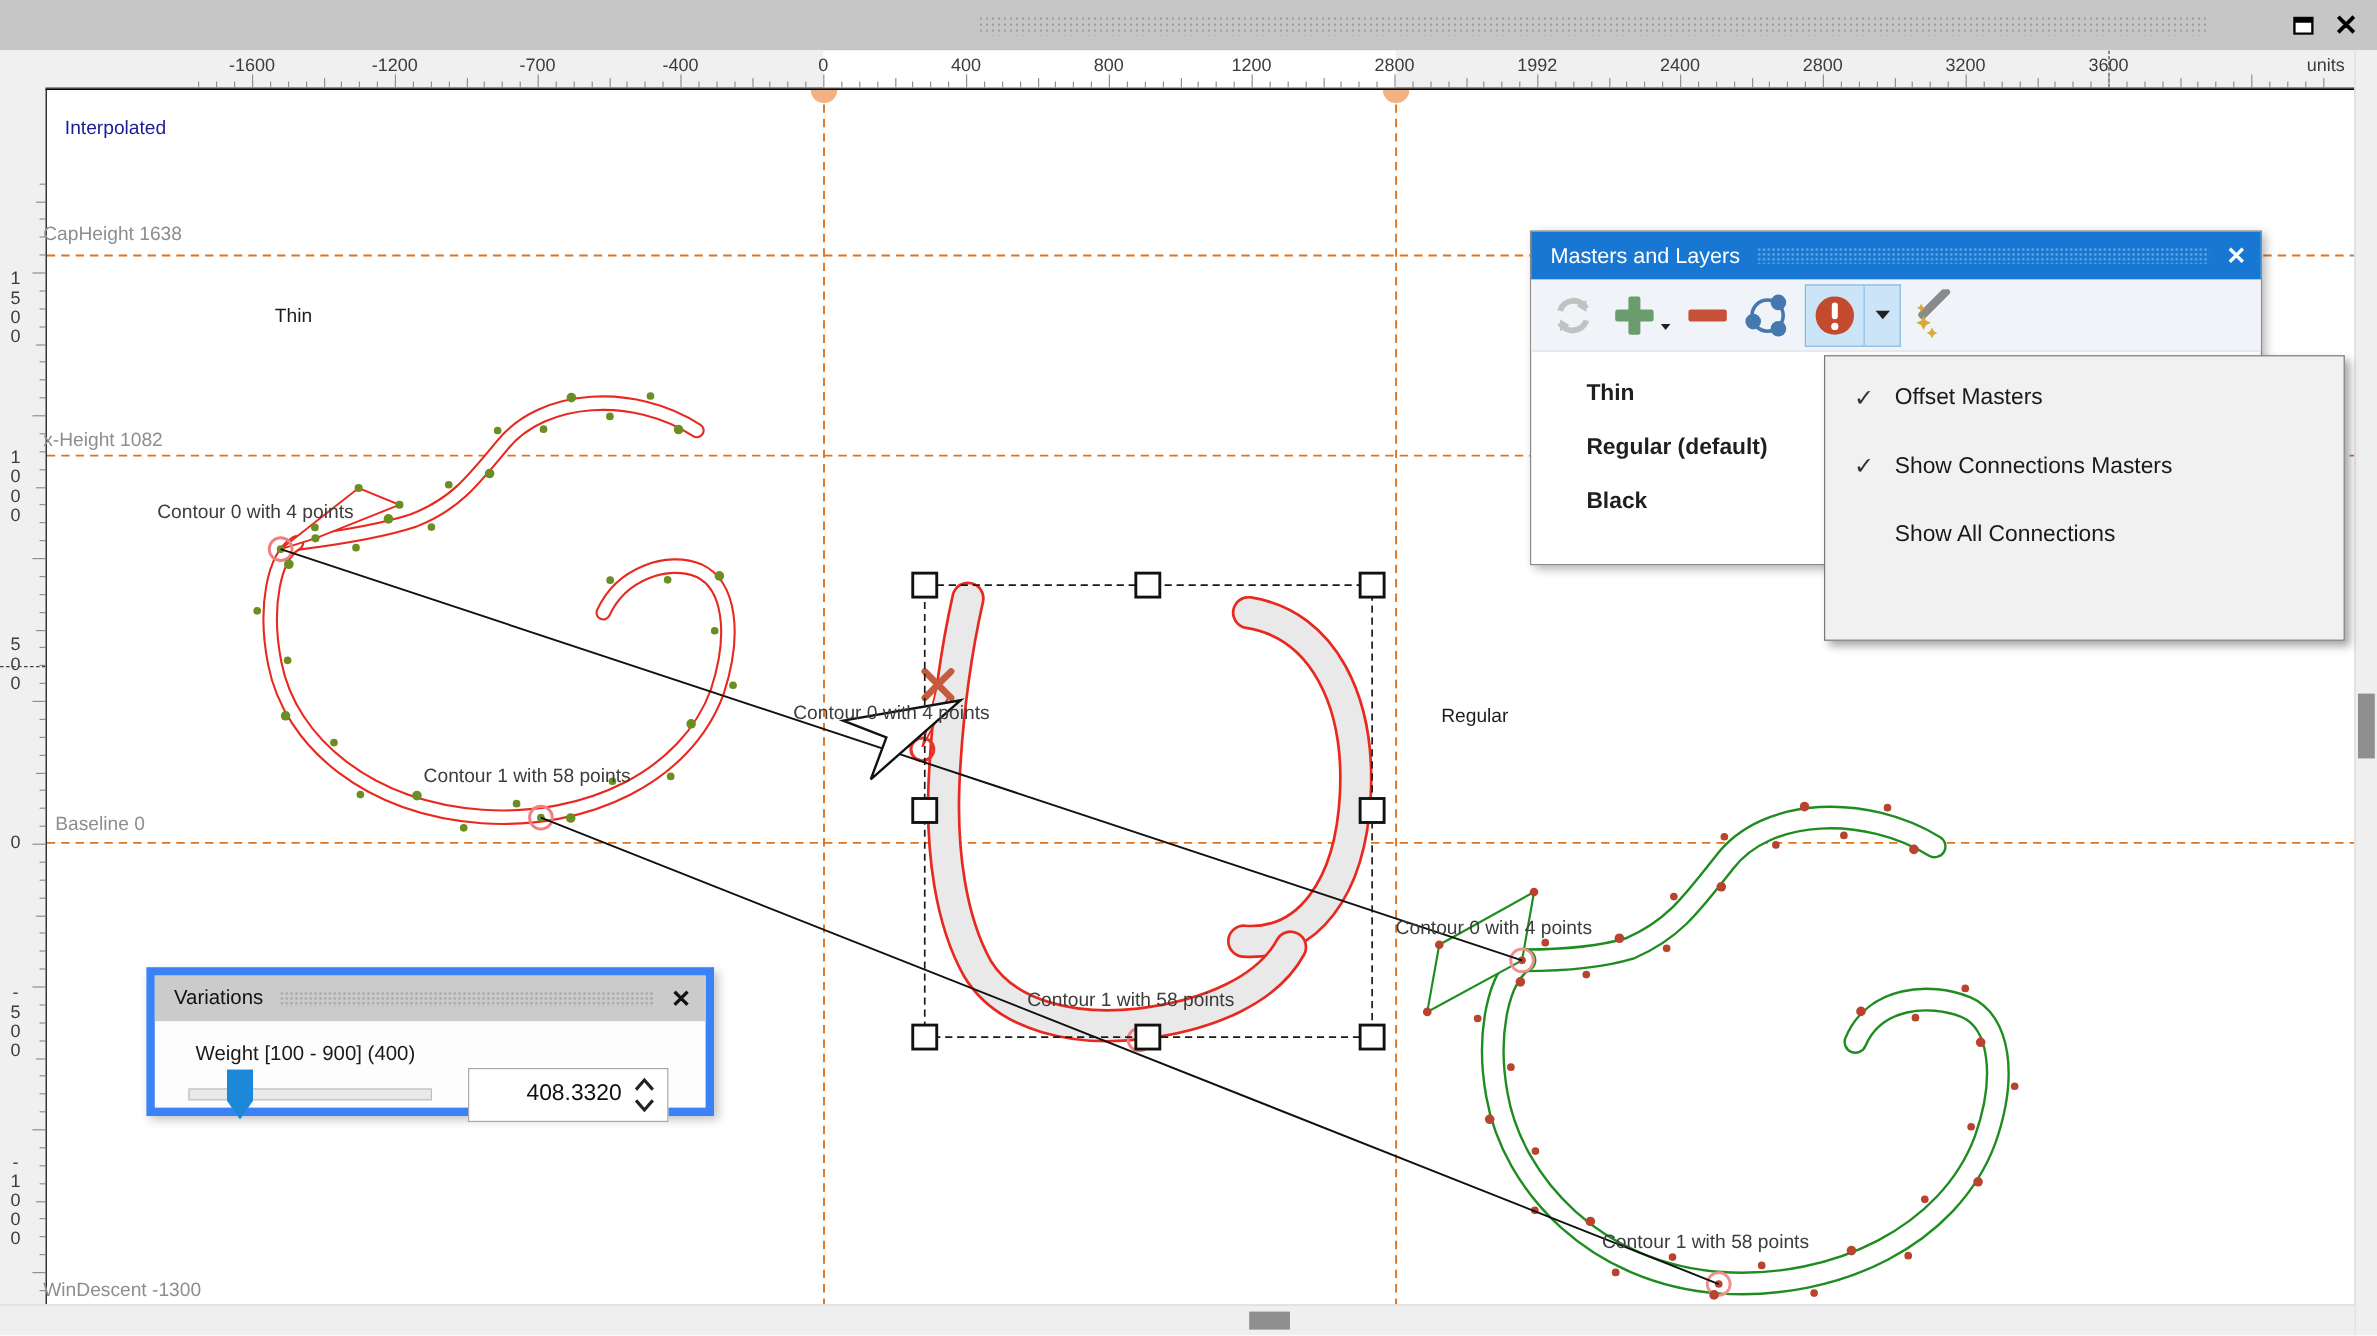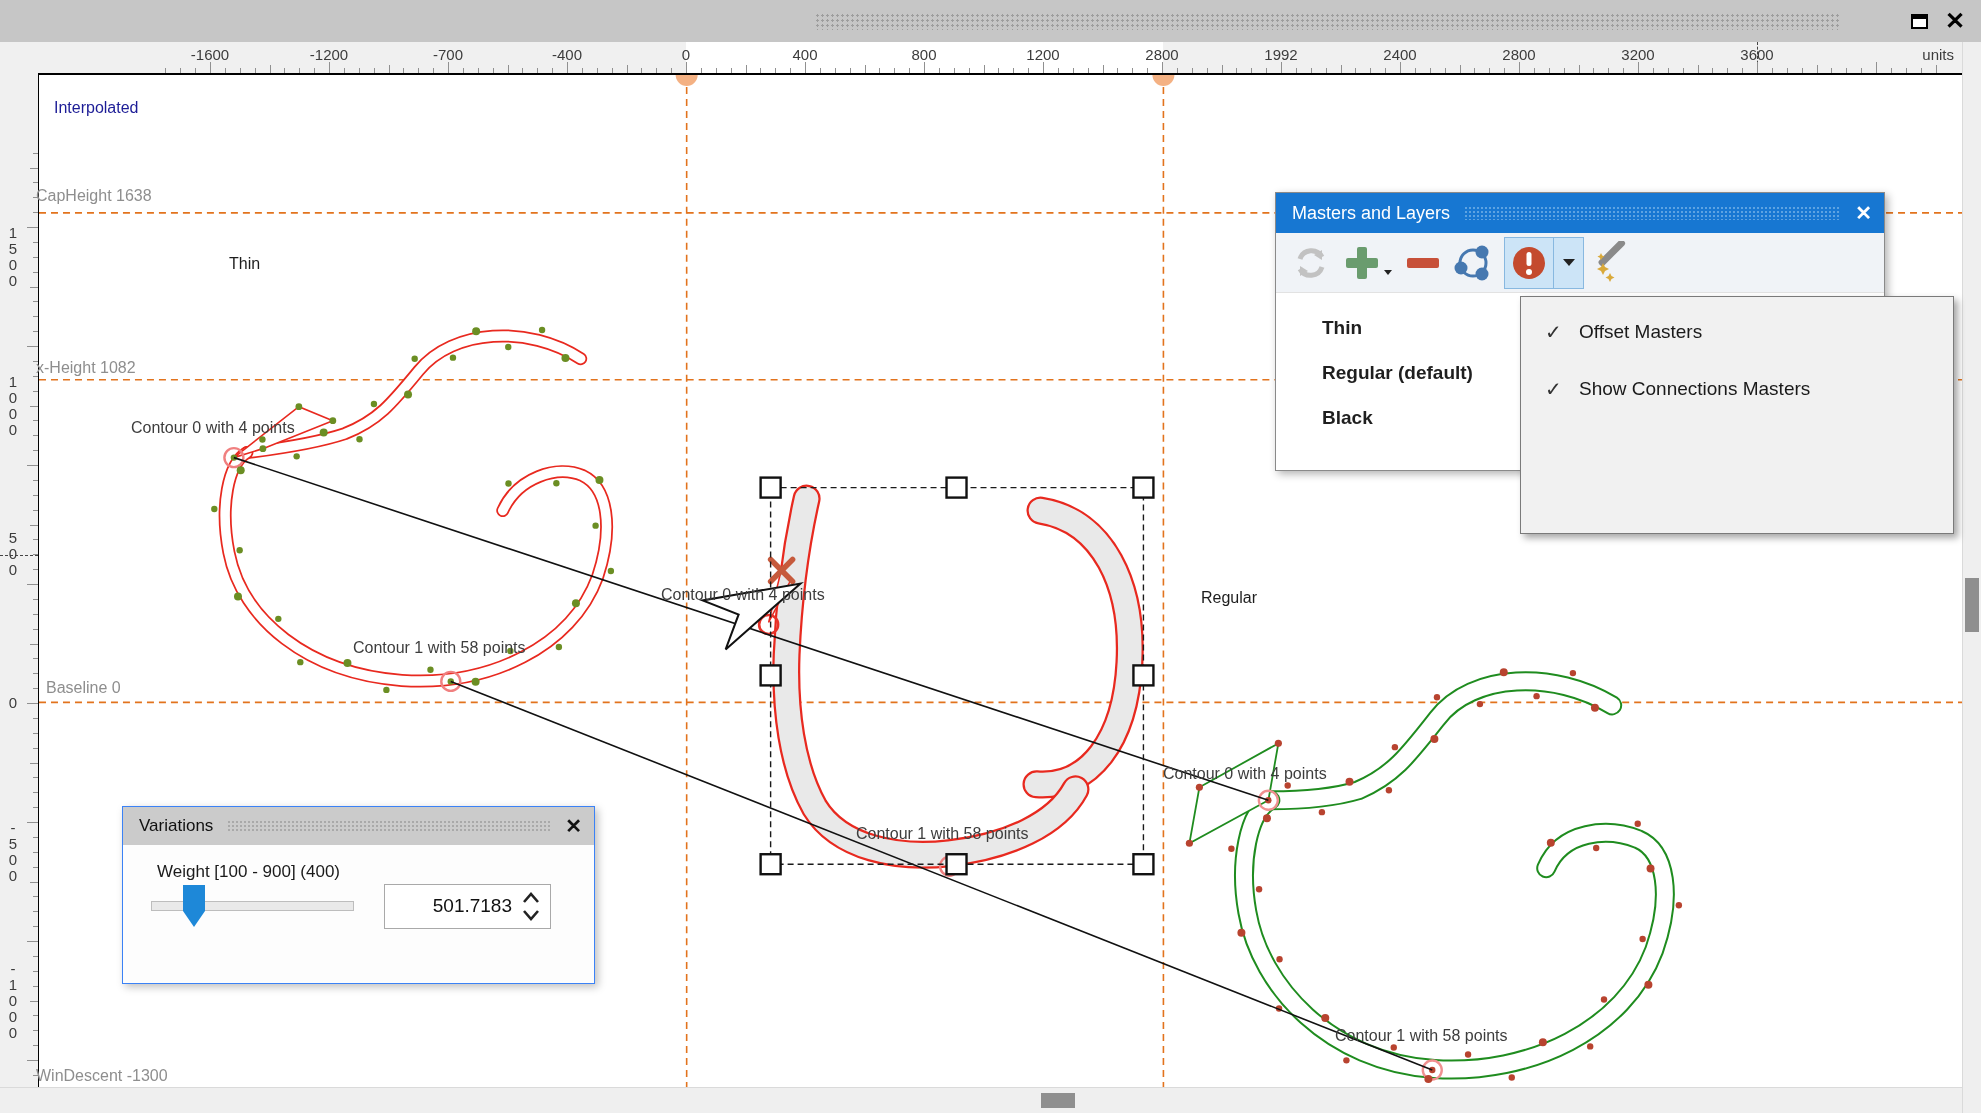--- a/index.html
+++ b/index.html
@@ -53,22 +53,22 @@
   #masters-panel .plist { padding:24px 0 0 46px; }
   #masters-panel .plist .mrow { font-size:19px; font-weight:bold; color:#1f1f1f; height:45px; }
 
   
   #ml-menu { position:absolute; left:1520px; top:296px; width:434px; height:238px; background:#f1f1f1;
       border:1px solid #7a7a7a; box-shadow:4px 4px 7px rgba(0,0,0,.35); z-index:40; padding-top:6px; }
   #ml-menu .mitem { height:57px; display:flex; align-items:center; font-size:19px; color:#1a1a1a; }
   #ml-menu .mcheck { width:58px; padding-left:24px; font-size:20px; color:#333; }
 
   
-  #variations-panel { position:absolute; left:122px; top:806px; width:473px; height:178px; background:#fdfdfd;
-      border:1px solid #3b82f6; box-shadow:3px 3px 8px rgba(0,0,0,.25); z-index:30; }
+  #variations-panel { position:absolute; left:122px; top:806px; width:473px; height:124px; background:#fdfdfd;
+      border:7px solid #3b82f6; box-shadow:3px 3px 8px rgba(0,0,0,.25); z-index:30; }
   #variations-panel .ptitle { height:38px; background:#cbcbcb; display:flex; align-items:center; padding:0 12px 0 16px; color:#111; }
   #variations-panel .ptitle .ttl { font-size:17px; }
   #variations-panel .ptitle .tdots { flex:1; height:13px; margin:0 14px;
       background:radial-gradient(#a9a9a9 1px, transparent 1.2px); background-size:4px 4px; }
   #variations-panel .ptitle .x { font-size:20px; font-weight:bold; }
   #variations-panel .axis { position:absolute; left:34px; top:55px; font-size:17px; color:#1a1a1a; }
   #slider-track { position:absolute; left:28px; top:94px; width:203px; height:10px; background:#e9e9e9; border:1px solid #bdbdbd; }
   #slider-handle { position:absolute; left:60px; top:78px; width:22px; height:42px; background:#1e88d8;
       clip-path:polygon(0 0,100% 0,100% 62%,50% 100%,0 62%); }
   #spinbox { position:absolute; left:261px; top:77px; width:167px; height:45px; background:#fff; border:1px solid #a9a9a9; }
@@ -547,33 +547,37 @@
 
 <div id="ml-menu">
   <div class="mitem">
     <span class="mcheck">✓</span>
     <span>Offset Masters</span>
   </div>
   <div class="mitem">
     <span class="mcheck">✓</span>
     <span>Show Connections Masters</span>
   </div>
+  <div class="mitem">
+    <span class="mcheck"></span>
+    <span>Show All Connections</span>
+  </div>
 </div>
 
 <div id="variations-panel">
   <div class="ptitle">
     <span class="ttl">Variations</span>
     <span class="tdots"></span>
     <span class="x">✕</span>
   </div>
   <div class="axis">Weight [100 - 900] (400)</div>
   <div id="slider-track"></div>
   <div id="slider-handle"></div>
   <div id="spinbox">
-    <span class="val">501.7183</span>
+    <span class="val">408.3320</span>
     <svg class="spin" viewBox="0 0 26 36">
       <polyline points="6,13 13,5 20,13" fill="none" stroke="#222" stroke-width="2.6"></polyline>
       <polyline points="6,22 13,30 20,22" fill="none" stroke="#222" stroke-width="2.6"></polyline>
     </svg>
   </div>
 </div>
 
 <div id="vscroll">
     <div class="thumb"></div>
   </div>

